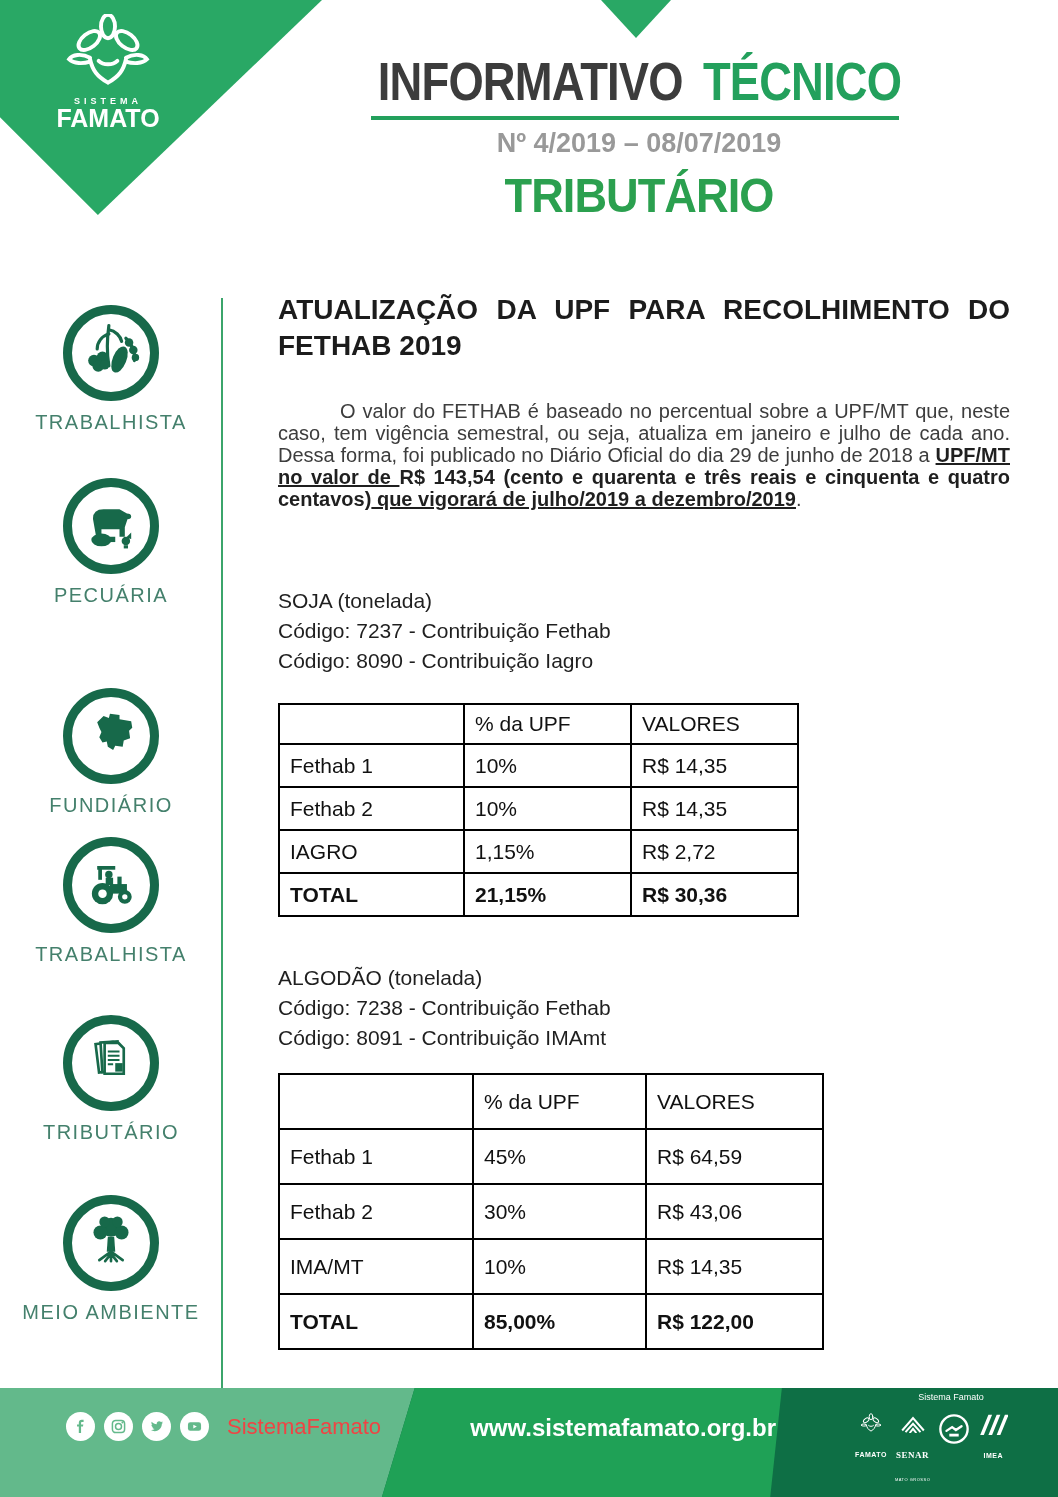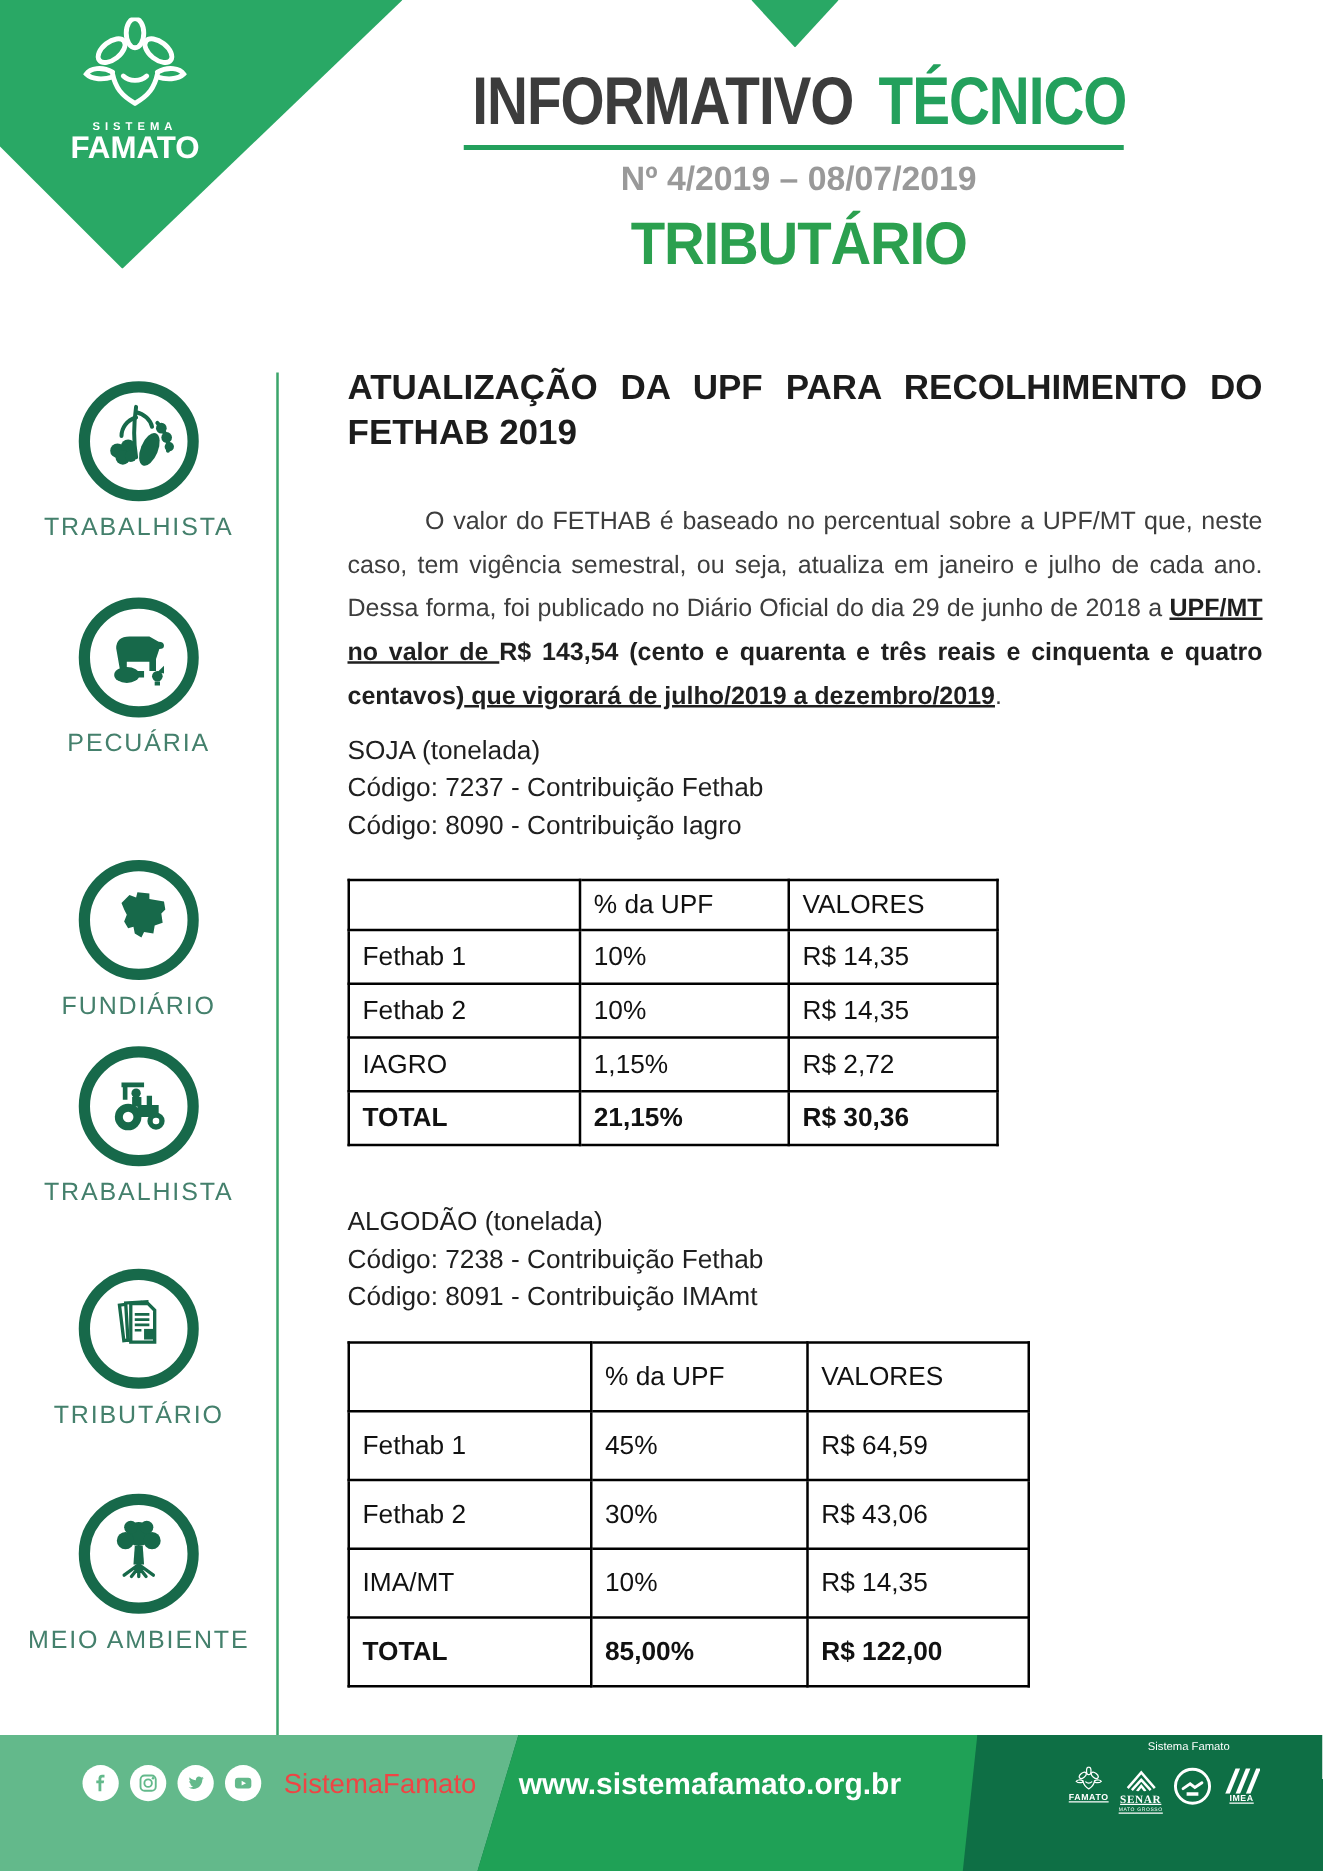--- a/index.html
+++ b/index.html
@@ -38,21 +38,21 @@
   .v-divider{position:absolute;left:221px;top:298px;width:2px;height:1090px;background:var(--line_green);}
   .side-item{position:absolute;left:0;width:222px;display:flex;flex-direction:column;align-items:center;}
   .side-circle{width:96px;height:96px;border:9px solid var(--icon_green);border-radius:50%;
     background:#fff;display:flex;align-items:center;justify-content:center;}
   .side-label{margin-top:10px;font-size:20px;font-weight:500;letter-spacing:1.5px;color:var(--label_green);white-space:nowrap;}
 
   
   .article-title{position:absolute;left:278px;top:292px;width:732px;color:var(--heading_black);
     font-size:28px;font-weight:bold;line-height:36px;}
   .article-title .l1{text-align:justify;text-align-last:justify;}
-  .article-para{position:absolute;left:278px;top:400px;width:732px;font-size:20px;line-height:35px;
+  .article-para{position:absolute;left:278px;top:400px;width:732px;font-size:20px;line-height:22px;
     color:var(--text_dark);text-align:justify;text-indent:62px;}
   .seg-normal{font-weight:normal;}
   .seg-bold{font-weight:bold;color:#1f1f1f;}
   .seg-bold-underline{font-weight:bold;color:#1f1f1f;text-decoration:underline;}
   .section-head{position:absolute;left:278px;width:732px;font-size:21px;line-height:30px;color:#1f1f1f;}
   .section-head .nm{font-weight:normal;}
   .sec-soja{top:586px;}
   .sec-algodao{top:963px;}
   table{border-collapse:collapse;table-layout:fixed;position:absolute;left:278px;background:#fff;}
   td{border:2px solid #000;font-size:21px;color:#111;padding:2px 10px;vertical-align:middle;}
@@ -65,28 +65,28 @@
   
   .footer{position:absolute;left:0;top:1388px;width:1058px;height:109px;background:var(--footer_dark);}
   .footer .seg-light{position:absolute;inset:0;background:var(--footer_light);
     clip-path:polygon(0 0,39.2% 0,36.1% 100%,0 100%);}
   .footer .seg-mid{position:absolute;inset:0;background:var(--footer_mid);
     clip-path:polygon(39.2% 0,73.9% 0,72.8% 100%,36.1% 100%);}
   .social-row{position:absolute;left:66px;top:1412px;display:flex;align-items:center;gap:9px;}
   .social-circle{width:29px;height:29px;border-radius:50%;background:#fff;display:flex;
     align-items:center;justify-content:center;}
   .social-handle{margin-left:9px;color:#ef4444;font-size:22px;}
-  .site-url{position:absolute;left:415px;top:1414px;width:361px;text-align:left;color:#fff;
+  .site-url{position:absolute;left:415px;top:1414px;width:361px;text-align:right;color:#fff;
     font-size:24px;font-weight:bold;}
   .partners{position:absolute;left:855px;top:1392px;width:192px;color:#fff;}
   .partners .cap{display:flex;align-items:center;gap:5px;flex-direction:column;}
   .partners .cap span{font-size:9px;white-space:nowrap;}
   .partners .cap .cap-line{flex:1;height:1px;background:#fff;opacity:.9;}
   .partner-row{display:flex;align-items:flex-start;gap:8px;margin-top:6px;}
-  .partner{display:flex;flex-direction:column;align-items:center;gap:1px;text-decoration:underline;}
+  .partner{display:flex;flex-direction:column;align-items:center;gap:17px;}
   .partner .pname{font-size:7px;font-weight:bold;letter-spacing:.5px;}
   .partner .pname.serif{font-family:"Liberation Serif",serif;font-size:9px;}
   .psub{font-size:4px;letter-spacing:.5px;}
   .hidden-defs{position:absolute;width:0;height:0;overflow:hidden;}
 </style>
 </head>
 <body>
 
 <svg class="hidden-defs" aria-hidden="true">
   <defs>

